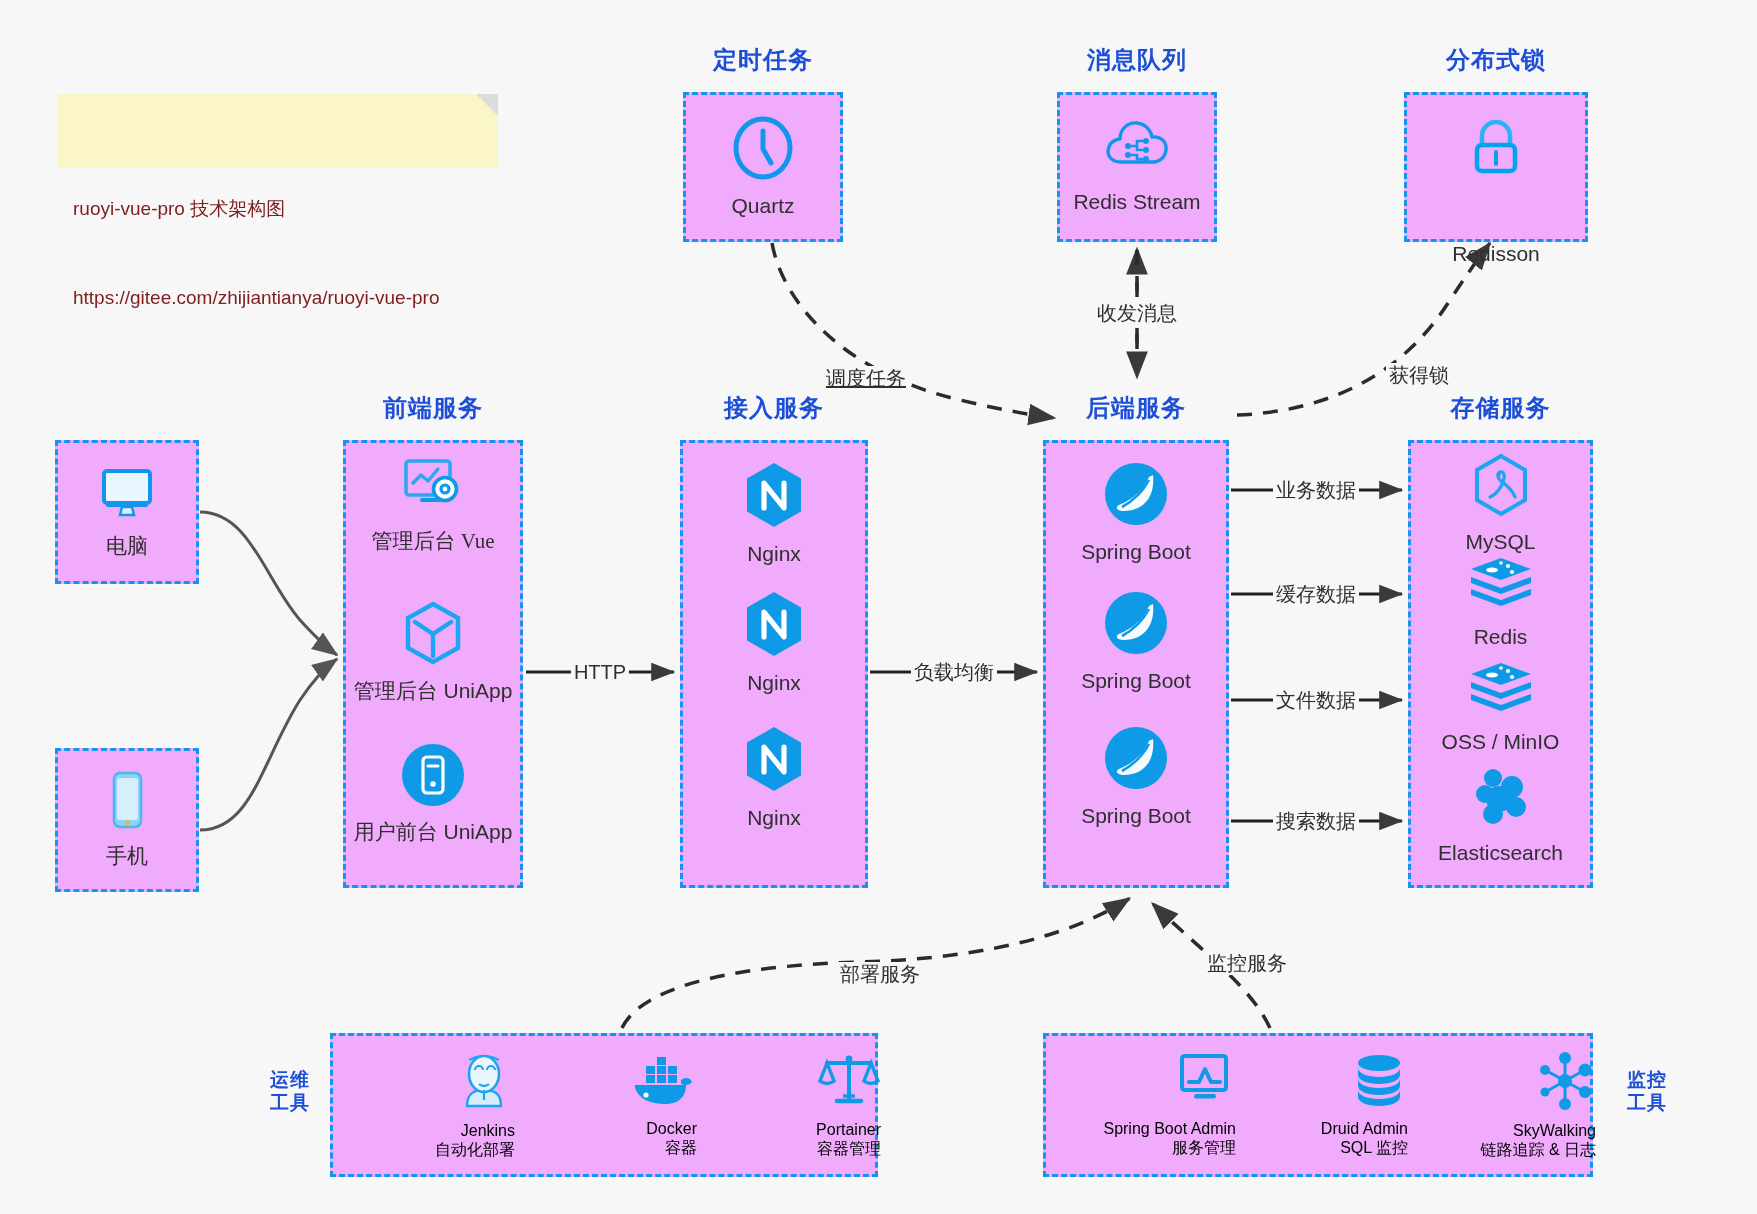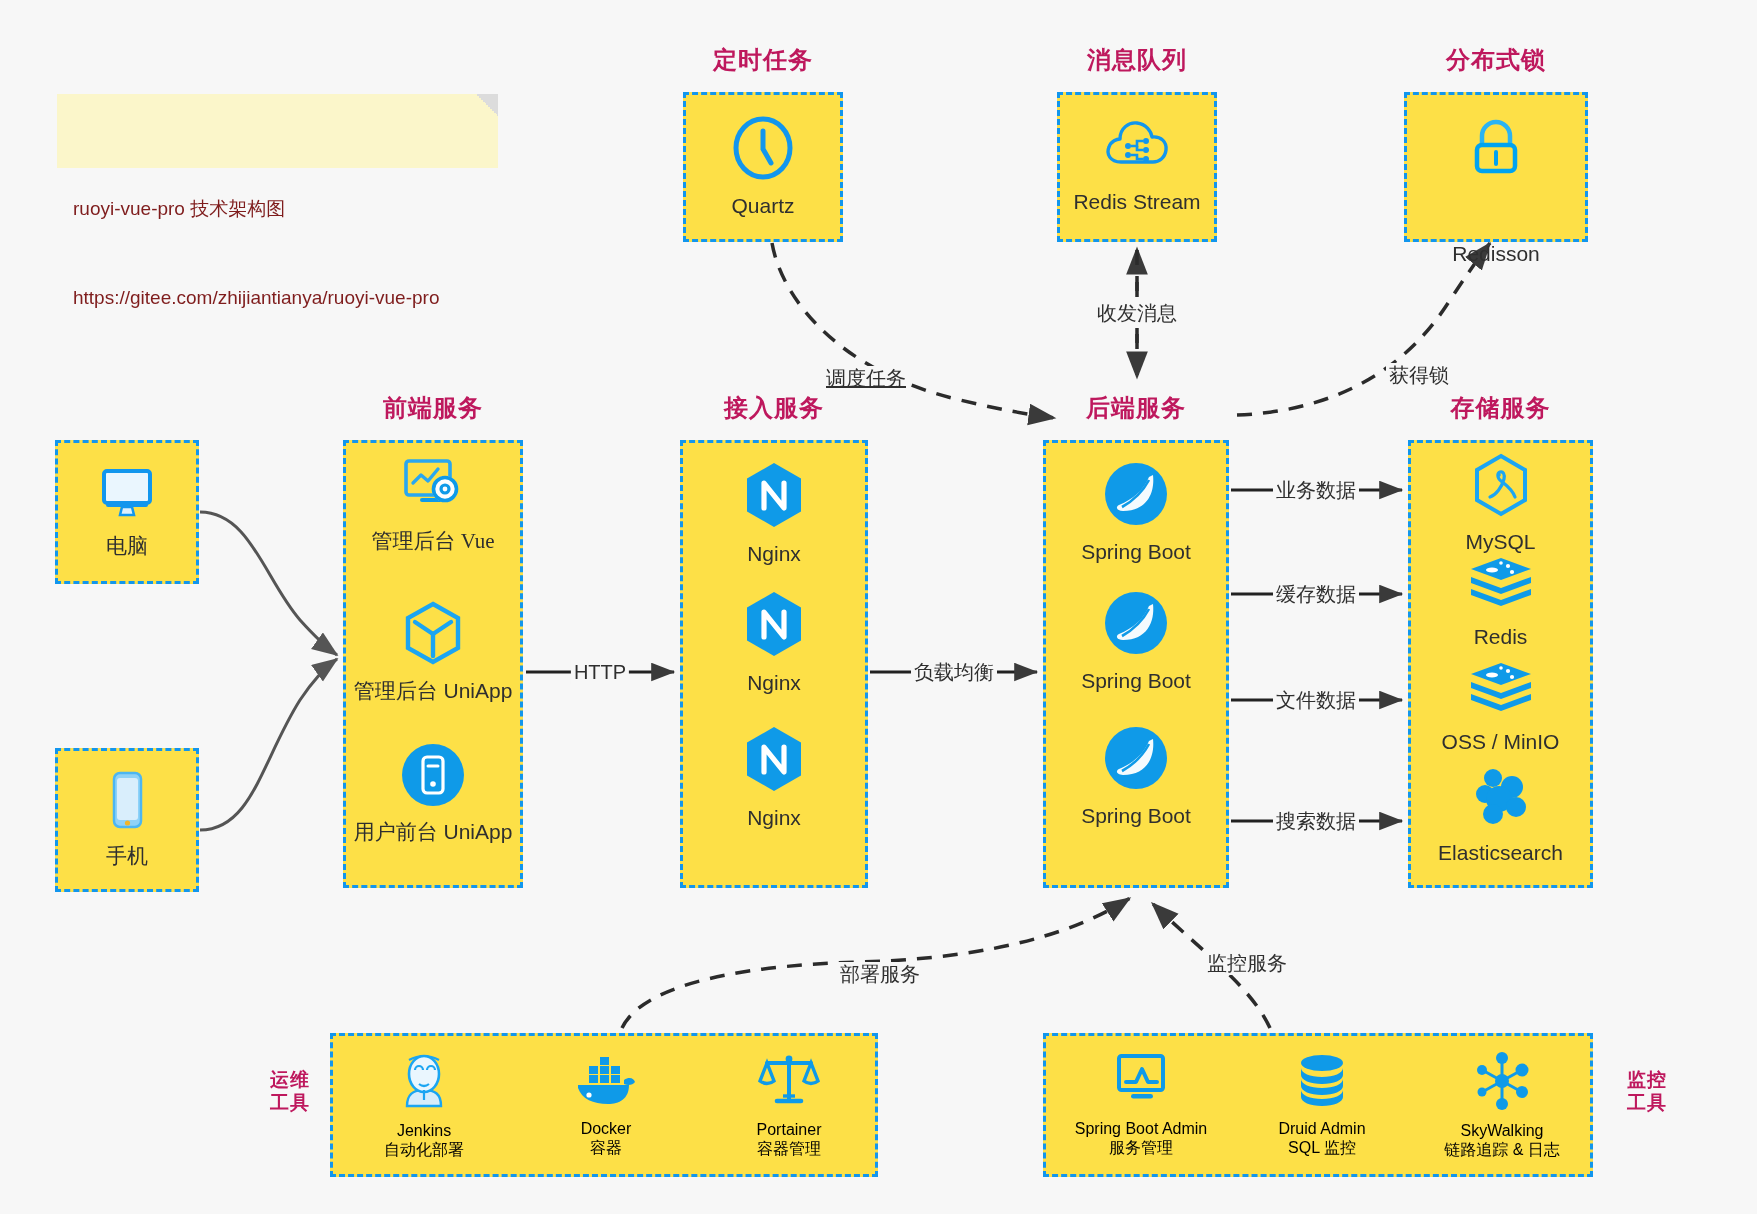--- a/index.html
+++ b/index.html
@@ -21,43 +21,43 @@
     white-space:pre;
   }
   .sticky .fold{
     position:absolute;right:0;top:0;width:22px;height:22px;
     background:linear-gradient(225deg,#dcdcdc 0 50%,transparent 50% 100%);
   }
 
   
   .group{
     position:absolute;box-sizing:border-box;
-    border:3px dashed #1296ed;background:#fde047;
+    border:3px dashed #1296ed;background:#f0abfc;
   }
   .grp-title{
-    position:absolute;color:#be185d;font-weight:bold;font-size:24px;
+    position:absolute;color:#1d4ed8;font-weight:bold;font-size:24px;
     letter-spacing:1px;white-space:nowrap;text-align:center;
   }
   .grp-title.side{font-size:19px;line-height:1.22;}
 
   
   .node{
     position:absolute;display:flex;flex-direction:column;
     align-items:center;justify-content:flex-start;
     width:100%;left:0;
   }
   .node .ico{display:block;}
   .node .lbl{
     margin-top:8px;color:#2f2f2f;font-size:21px;line-height:1.22;
     text-align:center;white-space:nowrap;
   }
 
   
   .strip{position:absolute;top:0;height:100%;display:flex;flex-direction:column;
-         align-items:center;justify-content:center;}
+         align-items:flex-end;justify-content:center;}
   .strip .lbl{margin-top:6px;}
 
   
   .elabel{
     position:absolute;background:#f7f7f7;color:#2f2f2f;
     font-size:20px;line-height:1;padding:2px 3px;white-space:nowrap;
     transform:translate(-50%,-50%);
   }
 </style>
 </head>

